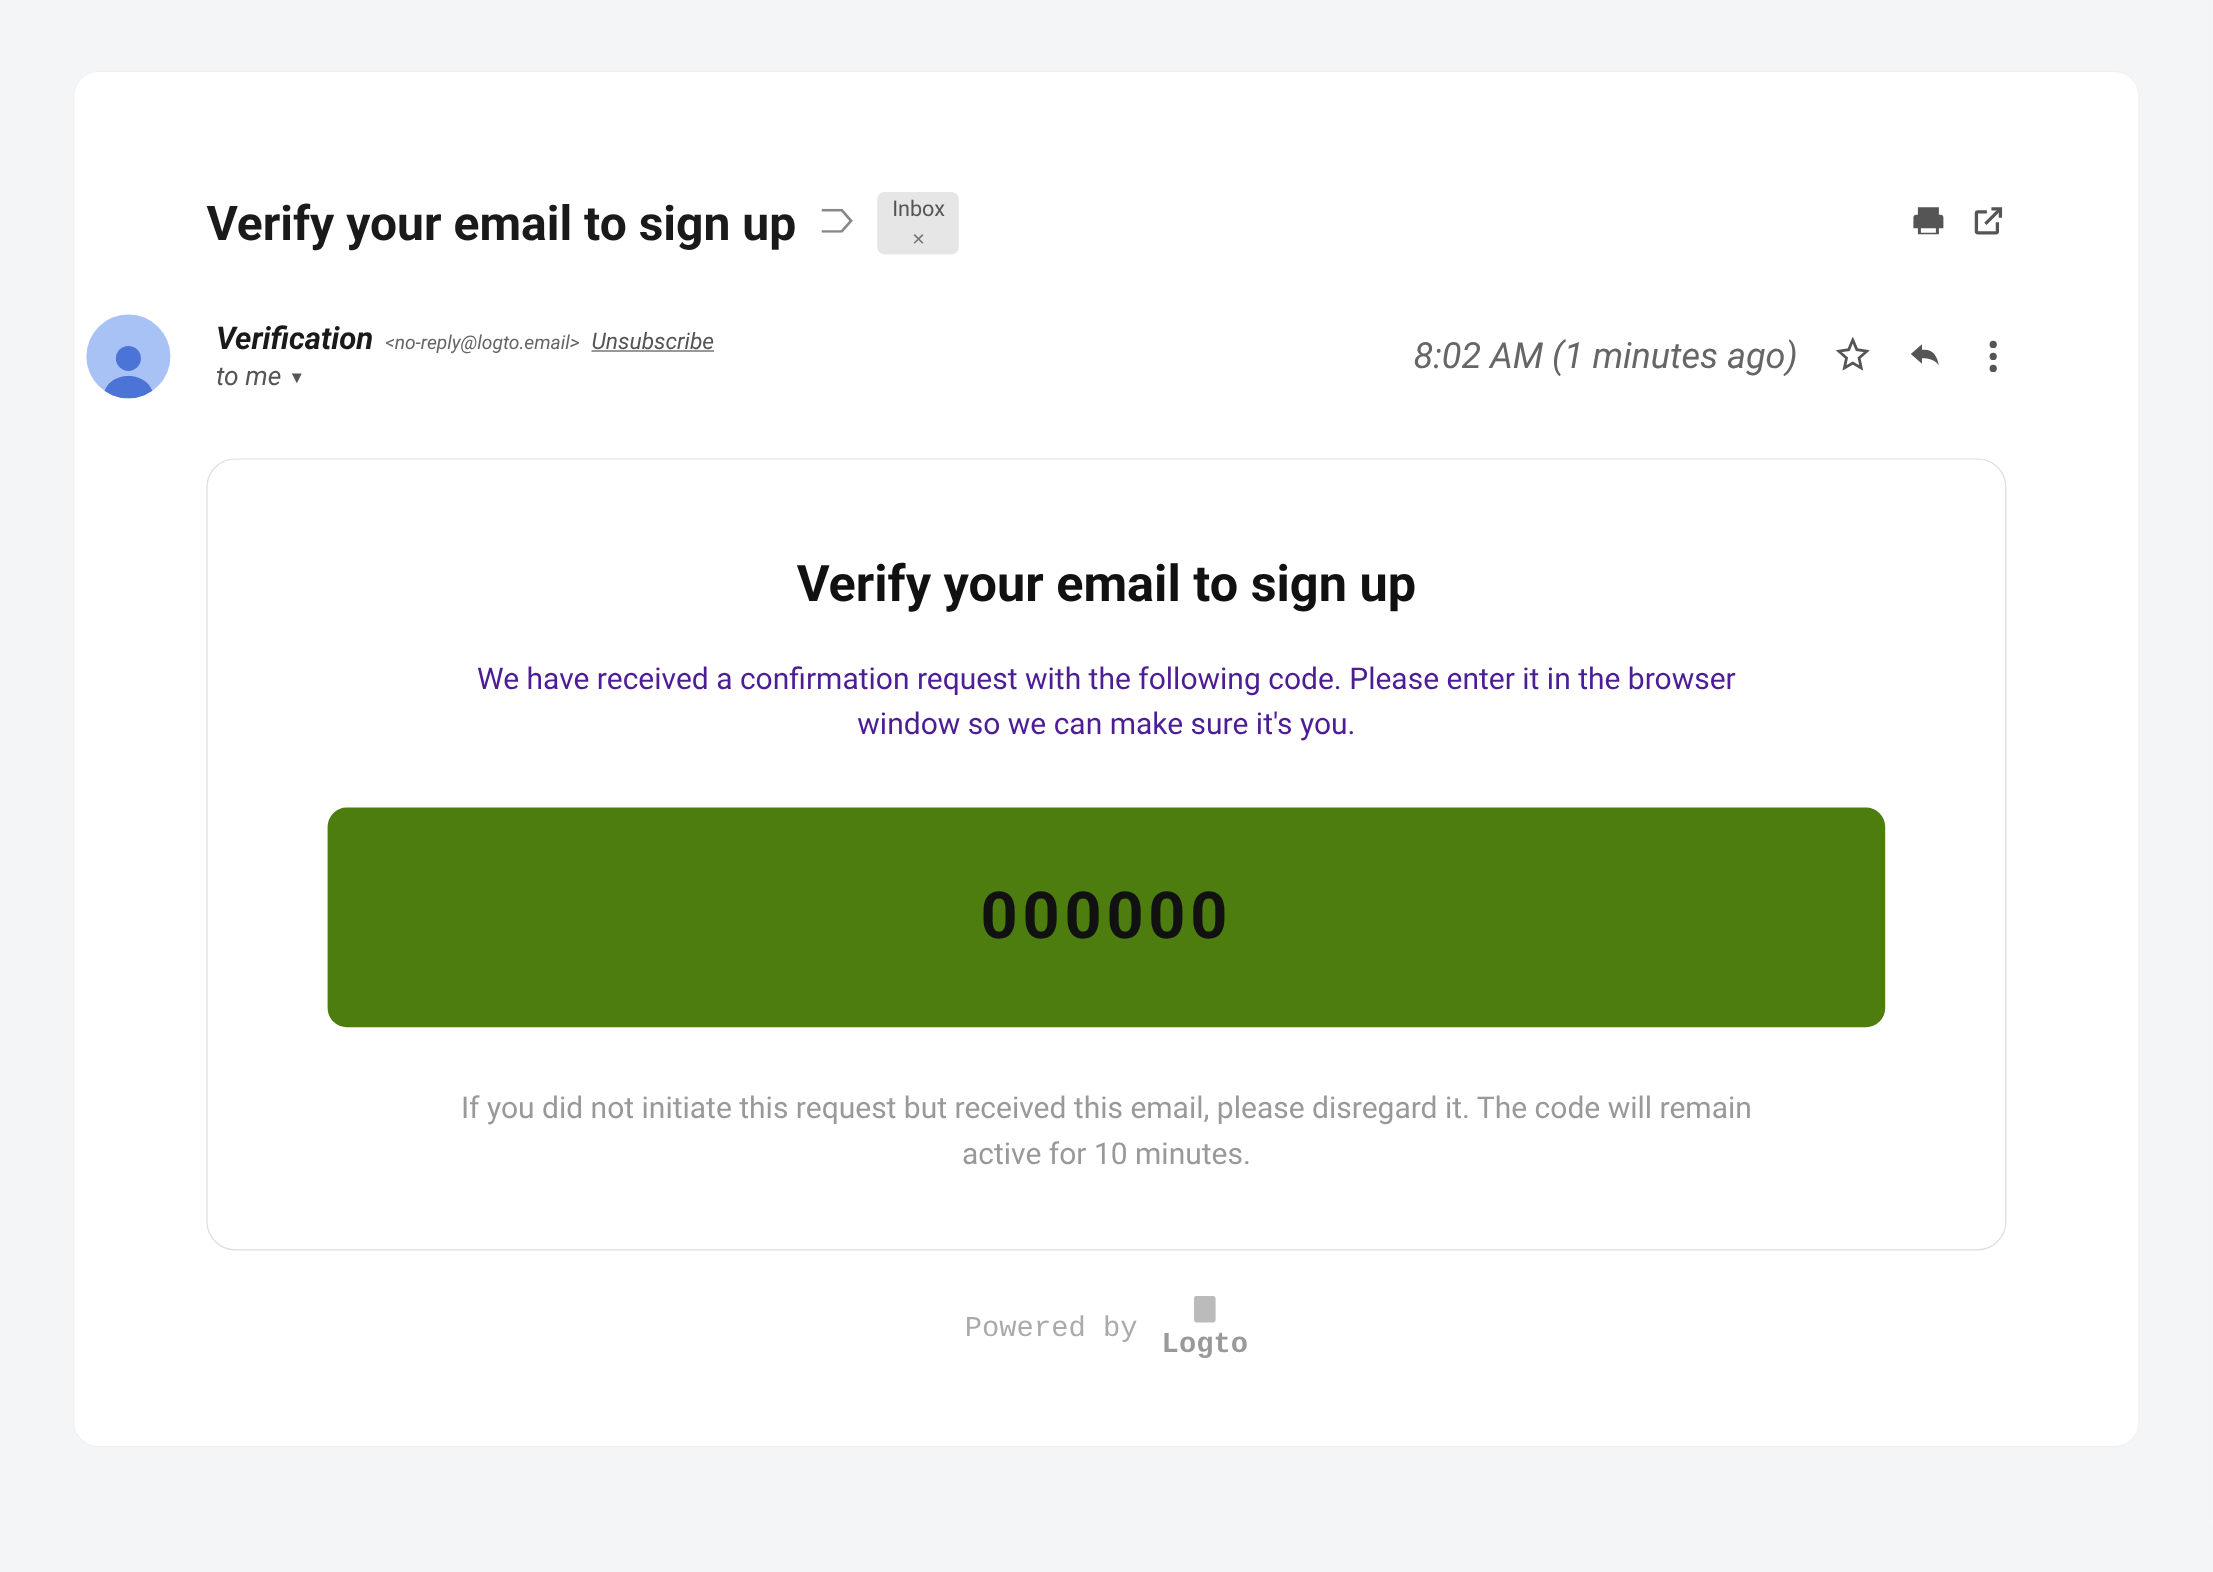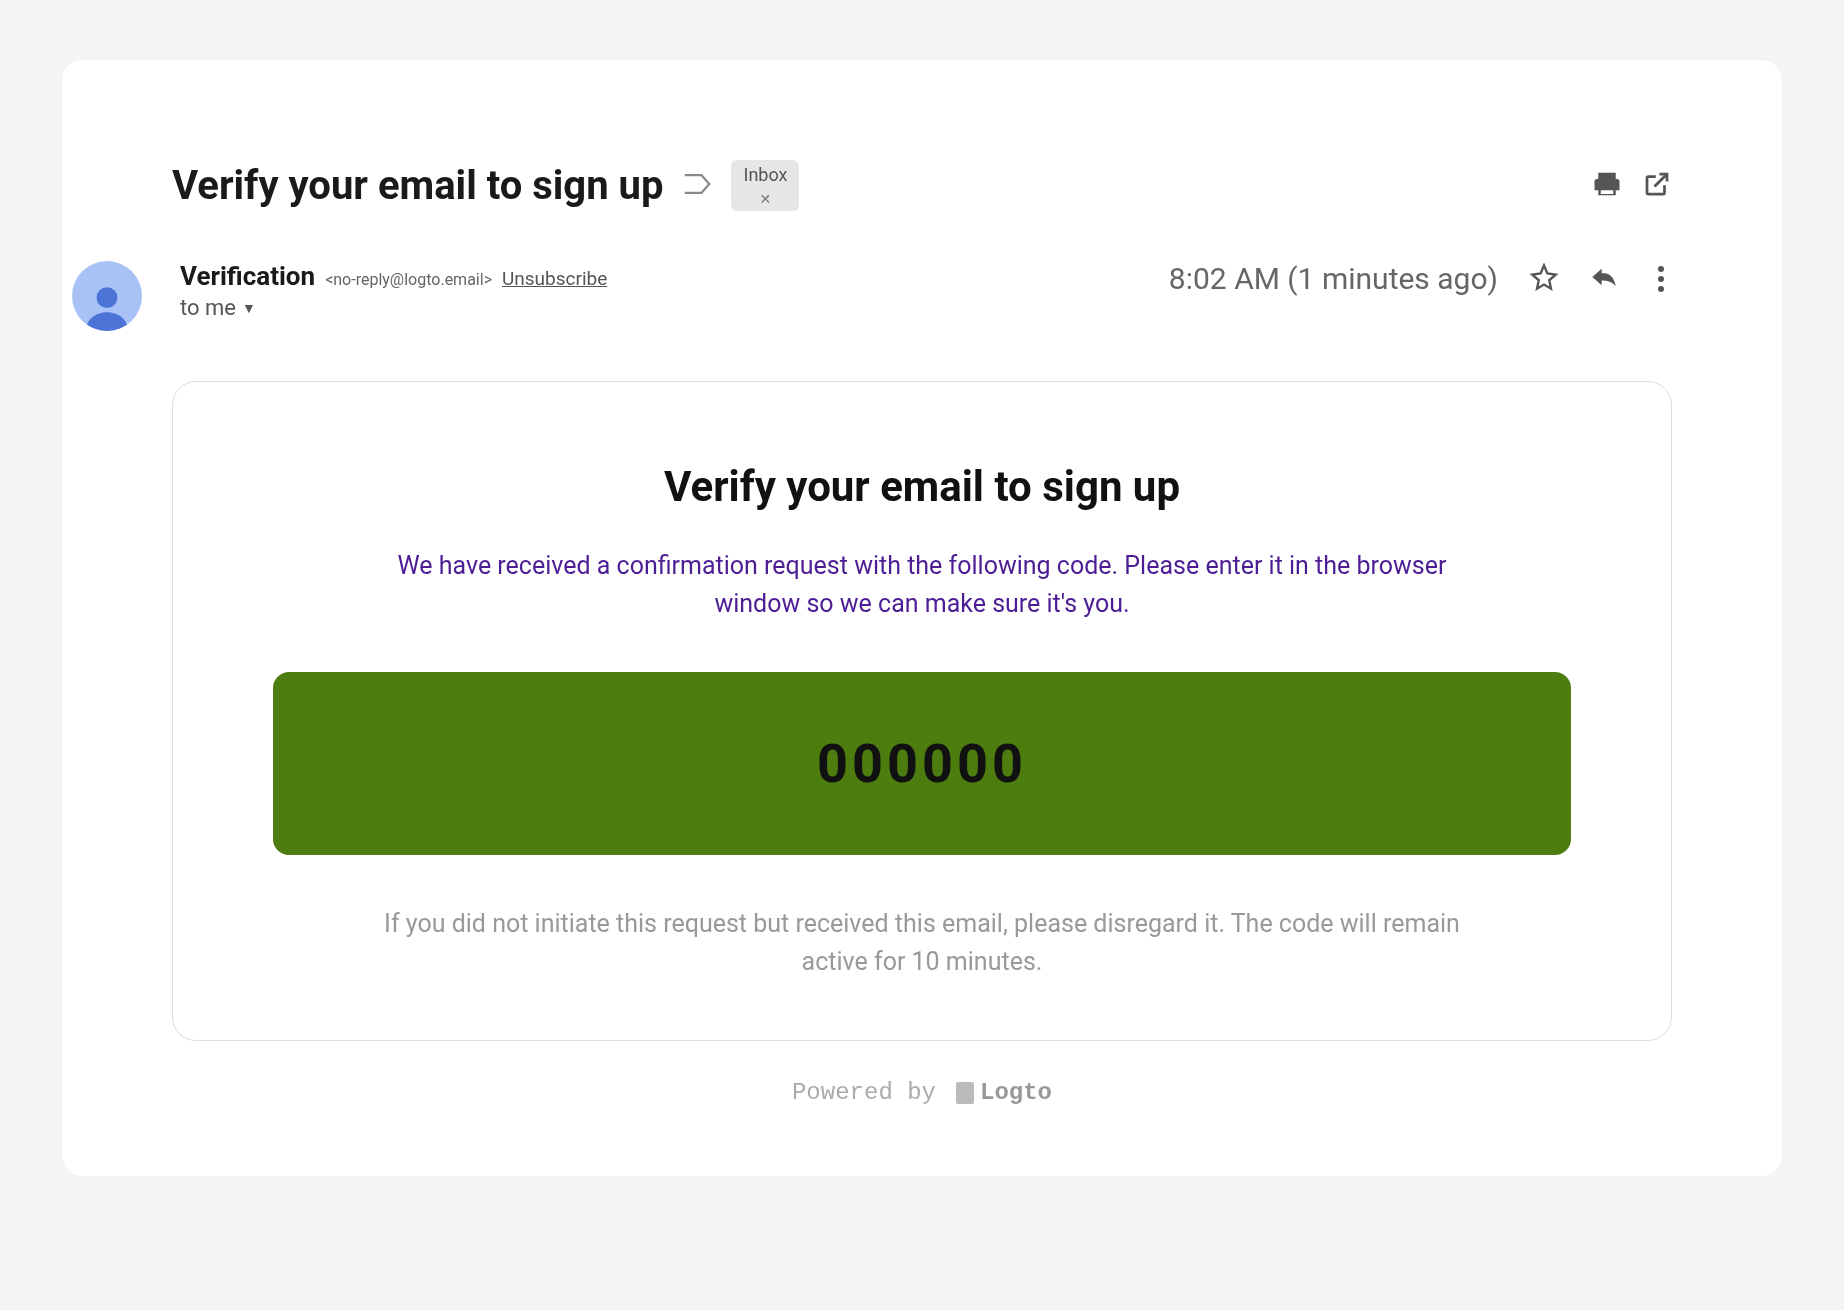--- a/index.html
+++ b/index.html
@@ -48,23 +48,24 @@
   }
   .inbox-chip .x { font-size: 14px; color:#777; }
   .spacer { flex: 1; }
   .header-icon {
     width: 30px; height: 30px;
     color: #555;
     cursor: pointer;
   }
   .sender-row {
     display: flex;
-    align-items: flex-start;
+    align-items: center;
     gap: 28px;
     margin-bottom: 50px;
+    font-style: italic;
   }
   .avatar {
     width: 70px; height: 70px;
     border-radius: 50%;
     background: #a9c2f5;
     display:flex;
     align-items:flex-end;
     justify-content:center;
     overflow:hidden;
     flex-shrink:0;
@@ -146,20 +147,21 @@
     align-items:center;
     gap:20px;
     font-family:Liberation Mono, monospace;
   }
   .powered .brand {
     font-weight:600;
     color:#999;
     display:inline-flex;
     align-items:center;
     gap:6px;
+    flex-direction:column;
   }
   .brand-icon {
     width:18px; height:22px;
     background:#bbb;
     display:inline-block;
     border-radius:2px;
   }
 </style>
 </head>
 <body>

